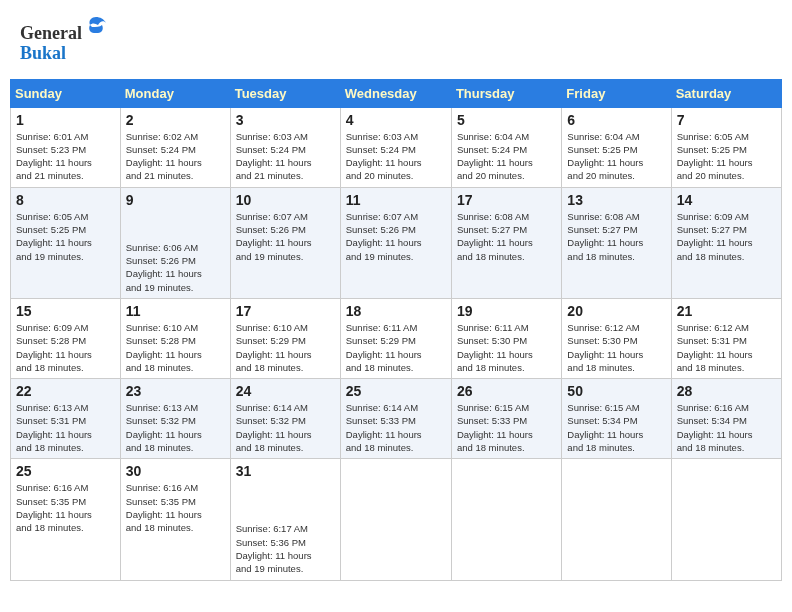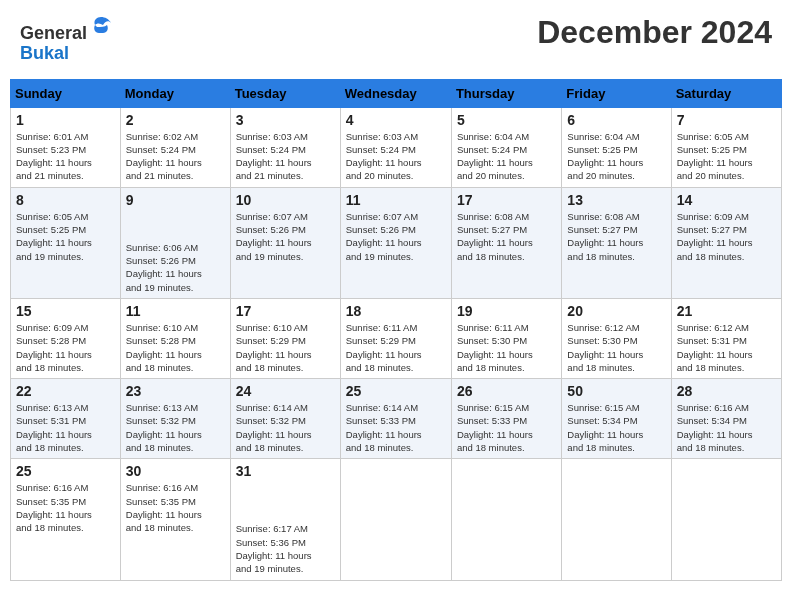--- a/index.html
+++ b/index.html
@@ -18,20 +18,21 @@
       padding: 5px 10px;
     }
     .logo {
       display: flex;
       align-items: center;
     }
     .logo-text {
       font-size: 18px;
       font-weight: bold;
       line-height: 1.1;
+      font-family: Liberation Serif, serif;
     }
     .logo-text .general { color: #333; }
     .logo-text .blue { color: #1a75c9; }
     .logo-icon {
       width: 24px;
       height: 24px;
       margin-left: 2px;
     }
     .title-block {
       text-align: right;
@@ -46,21 +47,21 @@
       font-size: 14px;
       color: #555;
     }
     .calendar {
       width: 100%;
       border-collapse: collapse;
       font-size: 10px;
     }
     .calendar th {
       background-color: #2a7de1;
-      color: #000000;
+      color: #fef9c3;
       padding: 6px 4px;
       text-align: left;
       font-size: 13px;
       font-weight: bold;
       border: 1px solid #2a7de1;
     }
     .calendar td {
       border: 1px solid #ccc;
       vertical-align: top;
       padding: 4px 5px;
@@ -96,21 +97,20 @@
       <div class="logo-text">
         <span class="general">General</span><svg class="logo-icon" viewBox="0 0 24 24">
             <path d="M12 2 C8 2, 4 5, 6 10 C8 8, 11 8, 14 10 C16 6, 20 5, 22 8 C20 4, 16 2, 12 2Z" fill="#2a7de1"></path>
             <path d="M6 10 C4 14, 6 18, 10 18 L14 18 C18 18, 20 14, 18 10 C16 12, 12 12, 8 12Z" fill="#2a7de1"></path>
           </svg>
         <br><span class="blue">Bukal</span>
       </div>
     </div>
   </div>
   <div class="title-block">
-    <div class="month-title">December 2024</div>
   </div>
 </div>
 
 <table class="calendar">
   <thead>
     <tr id="weekday-header">
     <th>Sunday</th>
         <th>Monday</th>
         <th>Tuesday</th>
         <th>Wednesday</th>

